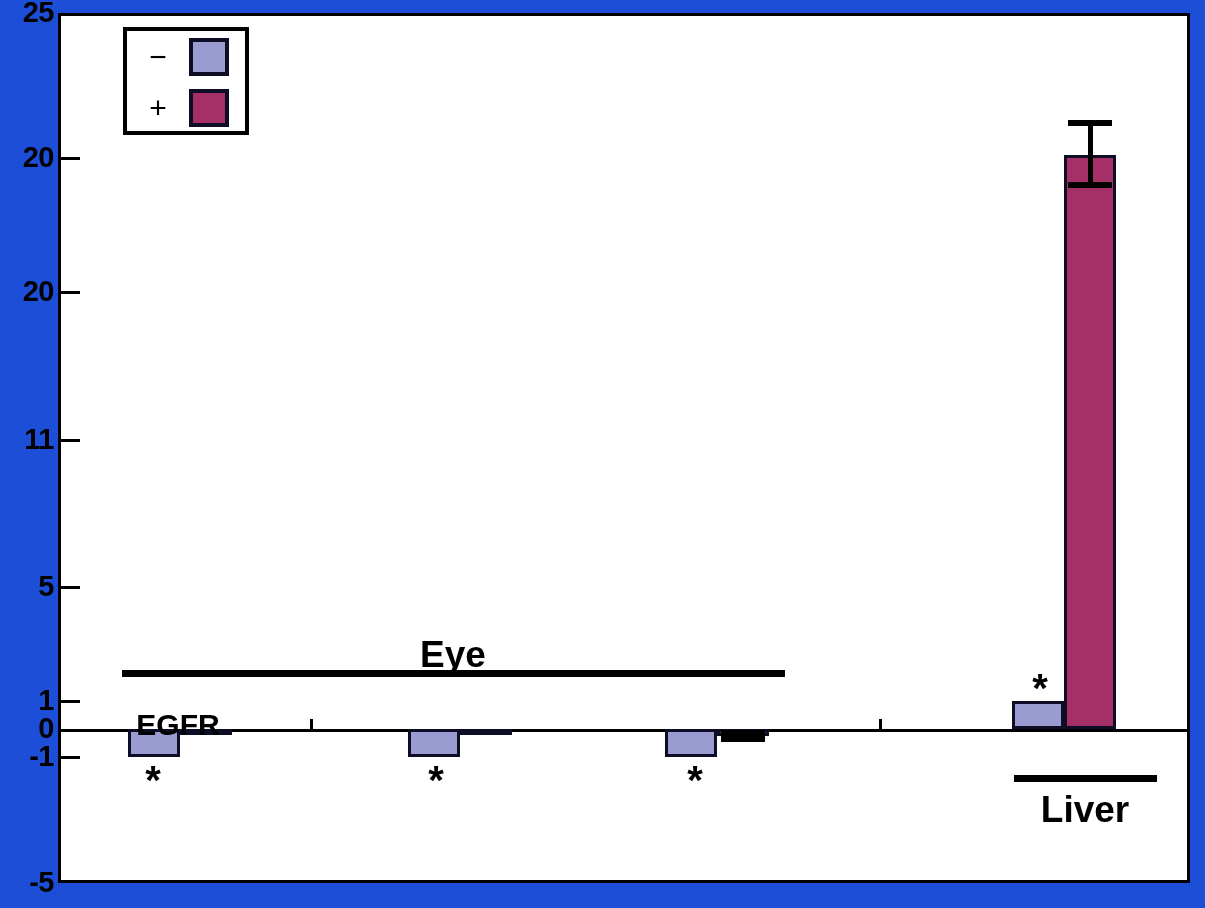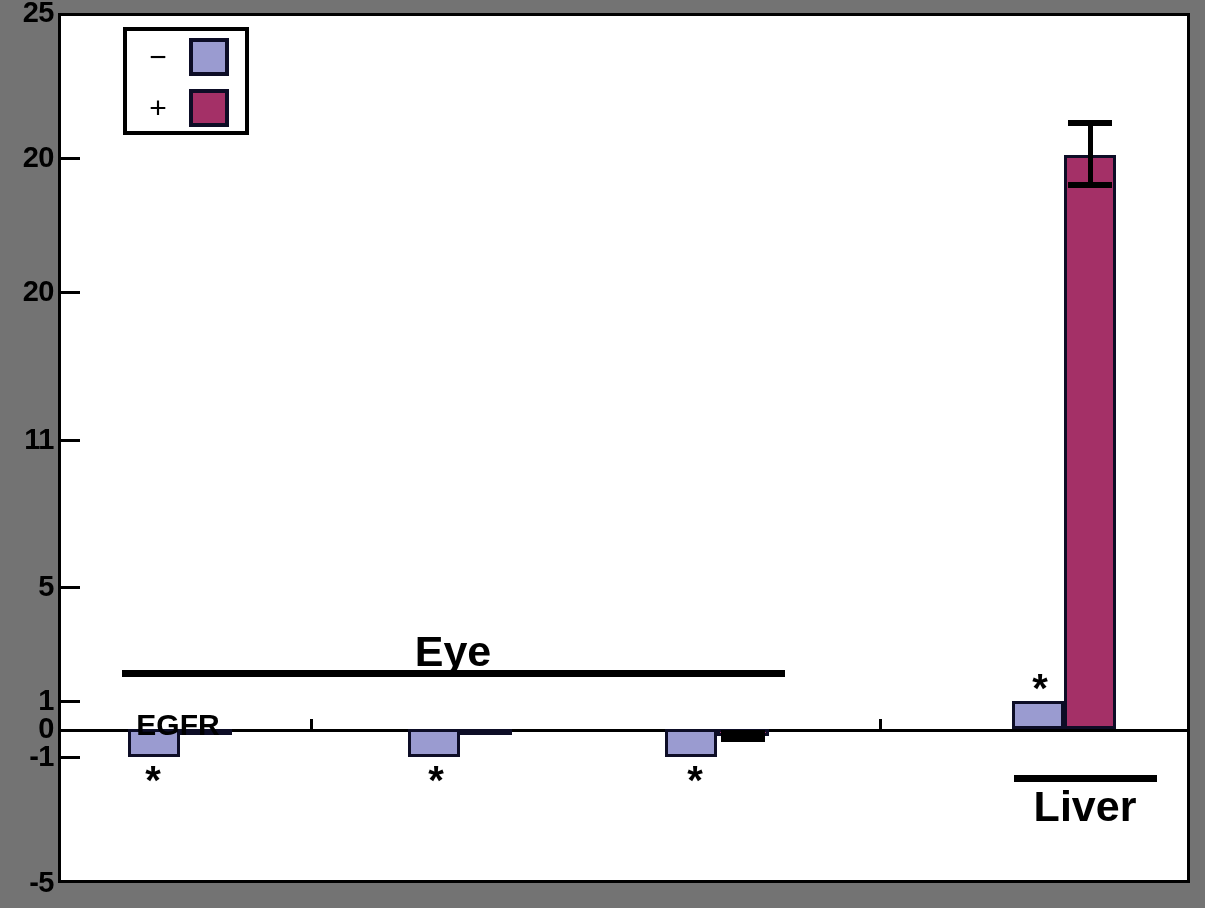--- a/index.html
+++ b/index.html
@@ -7,21 +7,21 @@
     padding: 0;
     background: #ffffff;
   }
   body {
     font-family: "Liberation Sans", sans-serif;
   }
   #chart-root {
     position: relative;
     width: 1205px;
     height: 908px;
-    background: #737373;
+    background: #1d4ed8;
     overflow: hidden;
   }
   
   .plot-frame {
     position: absolute;
     left: 58px;
     top: 13px;
     width: 1132px;
     height: 870px;
     border: 3px solid #000000;
@@ -96,26 +96,27 @@
     text-align: center;
     white-space: nowrap;
   }
   .tissue-rule {
     position: absolute;
     height: 0;
     border-top: 7px solid #000000;
   }
   .tissue-label {
     position: absolute;
-    font-size: 43px;
-    font-weight: bold;
-    color: #000000;
-    white-space: nowrap;
-    line-height: 1;
-    text-align: center;
+    font-size: 37px;
+    font-weight: bold;
+    color: #000000;
+    white-space: nowrap;
+    line-height: 1;
+    text-align: center;
+    margin-top: 6px;
   }
   
   .legend-box {
     position: absolute;
     left: 123px;
     top: 27px;
     width: 126px;
     height: 108px;
     border: 4px solid #000000;
     background: #ffffff;

